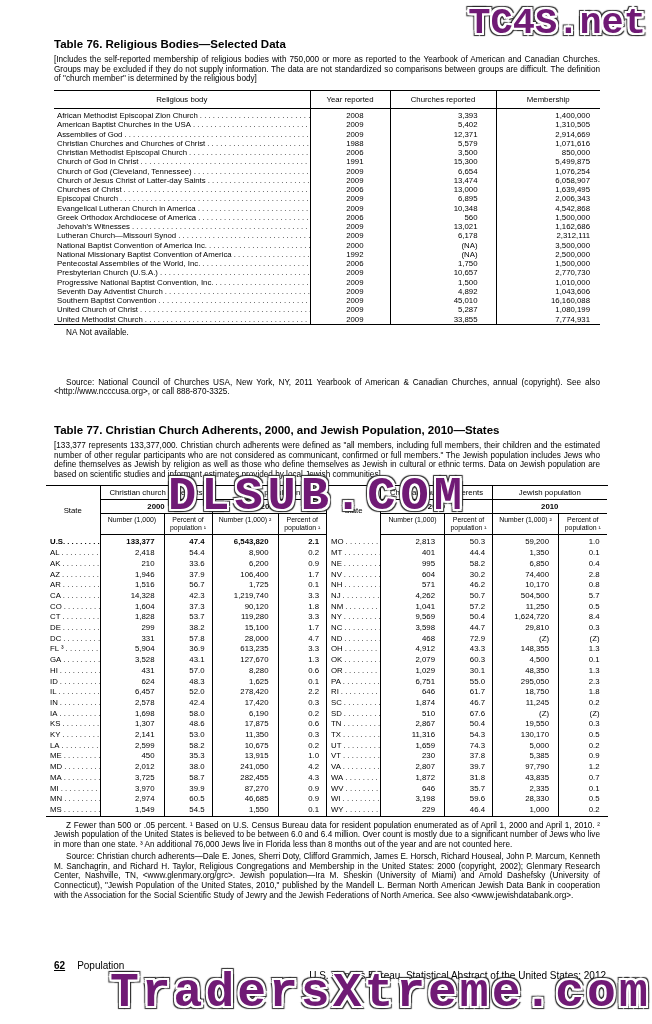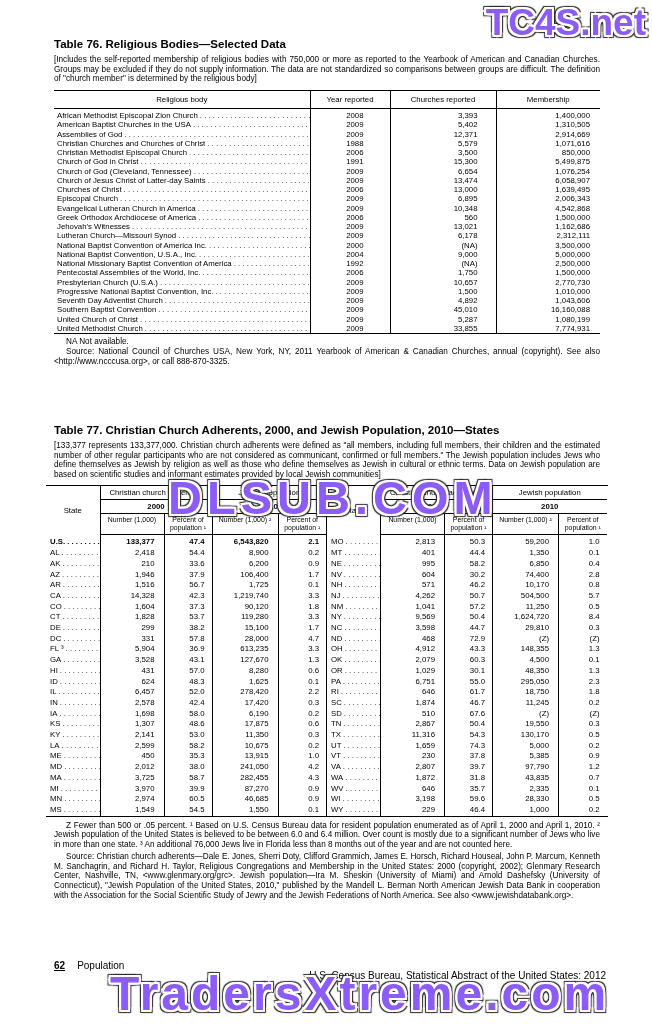--- a/index.html
+++ b/index.html
@@ -25,20 +25,21 @@
   .t-note {
     font-size: 8.2px;
     line-height: 9.7px;
     margin-top: 4px;
     text-align: justify;
   }
   .small-note {
     font-size: 8.2px;
     line-height: 9.7px;
     text-align: justify;
+    margin-top: 40px;
   }
   .indent { text-indent: 12px; }
 
   
   table { border-collapse: collapse; table-layout: fixed; }
   th { font-weight: normal; }
 
   
   .t76 {
     width: 546px;
@@ -113,23 +114,23 @@
   }
   .page-footer-left .pg-num { font-weight: bold; margin-right: 12px; text-decoration: underline; }
   .page-footer-right {
     position: absolute; right: 46px; top: 970px; width: 340px;
     font-size: 10px; text-align: right;
   }
 
   
   .wm {
     position: absolute;
-    font-family: Liberation Sans, sans-serif;
+    font-family: Liberation Mono, monospace;
     font-weight: bold;
-    color: #8b5cf6;
+    color: #701a75;
     z-index: 50;
     white-space: nowrap;
     text-shadow:
       -2px -2px 0 #fff, 2px -2px 0 #fff, -2px 2px 0 #fff, 2px 2px 0 #fff,
       -2px 0 0 #fff, 2px 0 0 #fff, 0 -2px 0 #fff, 0 2px 0 #fff,
       -3px -3px 1px #2a2a2a, 3px -3px 1px #2a2a2a,
       -3px 3px 1px #2a2a2a, 3px 3px 1px #2a2a2a;
   }
   .wm-top { top: 2px; right: 6px; font-size: 37px; }
   .wm-mid { top: 470px; left: 168px; font-size: 47px; letter-spacing: 5px; }
@@ -325,31 +326,20 @@
                 <span class="dots"></span>
               </span>
             </td>
             <td class="num n1">2000</td>
             <td class="num n2">(NA)</td>
             <td class="num n3">3,500,000</td>
           </tr>
           <tr>
             <td class="lab">
               <span class="leader">
-                <span class="lt">National Baptist Convention, U.S.A., Inc.</span>
-                <span class="dots"></span>
-              </span>
-            </td>
-            <td class="num n1">2004</td>
-            <td class="num n2">9,000</td>
-            <td class="num n3">5,000,000</td>
-          </tr>
-          <tr>
-            <td class="lab">
-              <span class="leader">
                 <span class="lt">National Missionary Baptist Convention of America</span>
                 <span class="dots"></span>
               </span>
             </td>
             <td class="num n1">1992</td>
             <td class="num n2">(NA)</td>
             <td class="num n3">2,500,000</td>
           </tr>
           <tr>
             <td class="lab">

